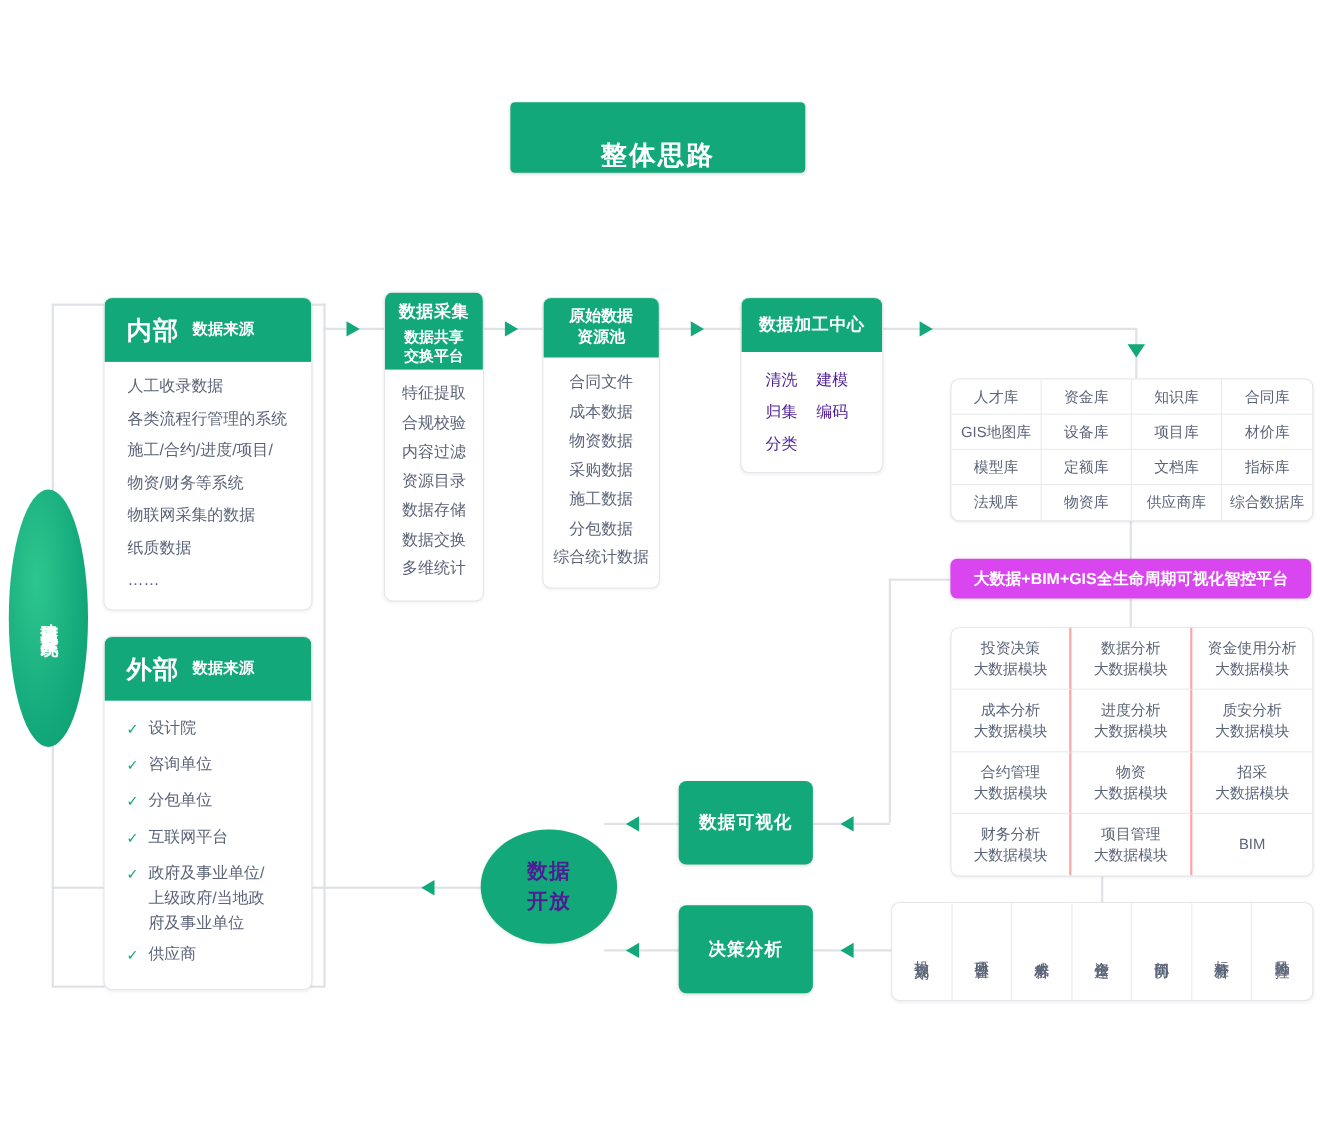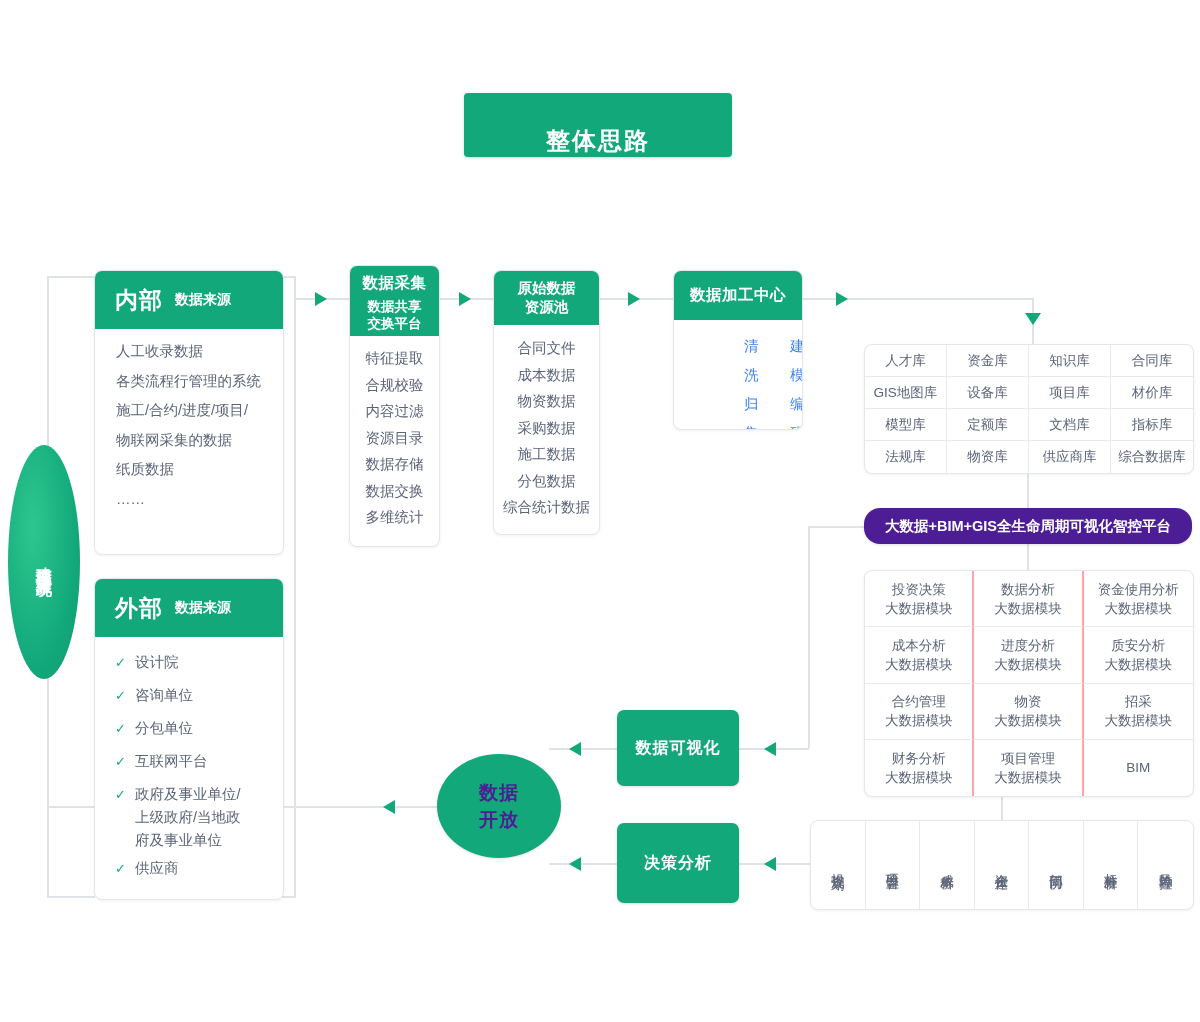--- a/index.html
+++ b/index.html
@@ -102,21 +102,21 @@
 
   #process { left: 673px; top: 270px; width: 128px; height: 158px; }
   #process .card-head { height: 49px; }
   #process .h1 { font-size: 15.5px; font-weight: bold; letter-spacing: .5px; }
   #process .card-body { padding: 12px 0 8px 22px; }
   #process .pgrid {
     display: grid;
     grid-template-columns: 46px 46px;
     row-gap: 0px;
   }
-  #process .pcell { font-size: 14.5px; line-height: 29px; color: #3b82f6; margin-left: 48px; }
+  #process .pcell { font-size: 14.5px; line-height: 29px; color: #4c1d95; }
 
   
   #dbgrid {
     left: 864px; top: 344px; width: 328px; height: 128px;
     display: grid;
     grid-template-columns: repeat(4, 1fr);
     grid-template-rows: repeat(4, 1fr);
   }
   #dbgrid .gcell {
     display: flex; align-items: center; justify-content: center;
@@ -125,22 +125,22 @@
     border-bottom: 1px solid #e8eaee;
     box-sizing: border-box;
     white-space: nowrap;
   }
   #dbgrid .gcell:nth-child(4n) { border-right: none; }
   #dbgrid .gcell:nth-child(n+13) { border-bottom: none; }
 
   
   #platform {
     left: 864px; top: 508px; width: 328px; height: 36px;
-    background: #4c1d95;
-    border-radius: 16px;
+    background: #d946ef;
+    border-radius: 6px;
     box-shadow: 0 1px 3px rgba(0,0,0,0.12);
     display: flex; align-items: center; justify-content: center;
   }
   #platform .txt { color: #fff; font-size: 14.5px; font-weight: bold; white-space: nowrap; }
 
   
   #modgrid {
     left: 864px; top: 570px; width: 328px; height: 225px;
     display: grid;
     grid-template-columns: repeat(3, 1fr);
@@ -288,20 +288,21 @@
 
   <div class="abs card" id="src-internal">
     <div class="card-head src-head">
       <span class="big">内部</span>
       <span class="small">数据来源</span>
     </div>
     <div class="card-body">
       <div class="list-item">人工收录数据</div>
       <div class="list-item">各类流程行管理的系统</div>
       <div class="list-item">施工/合约/进度/项目/</div>
+      <div class="list-item">物资/财务等系统</div>
       <div class="list-item">物联网采集的数据</div>
       <div class="list-item">纸质数据</div>
       <div class="list-item">……</div>
     </div>
   </div>
 
   <div class="abs card" id="src-external">
     <div class="card-head src-head">
       <span class="big">外部</span>
       <span class="small">数据来源</span>

